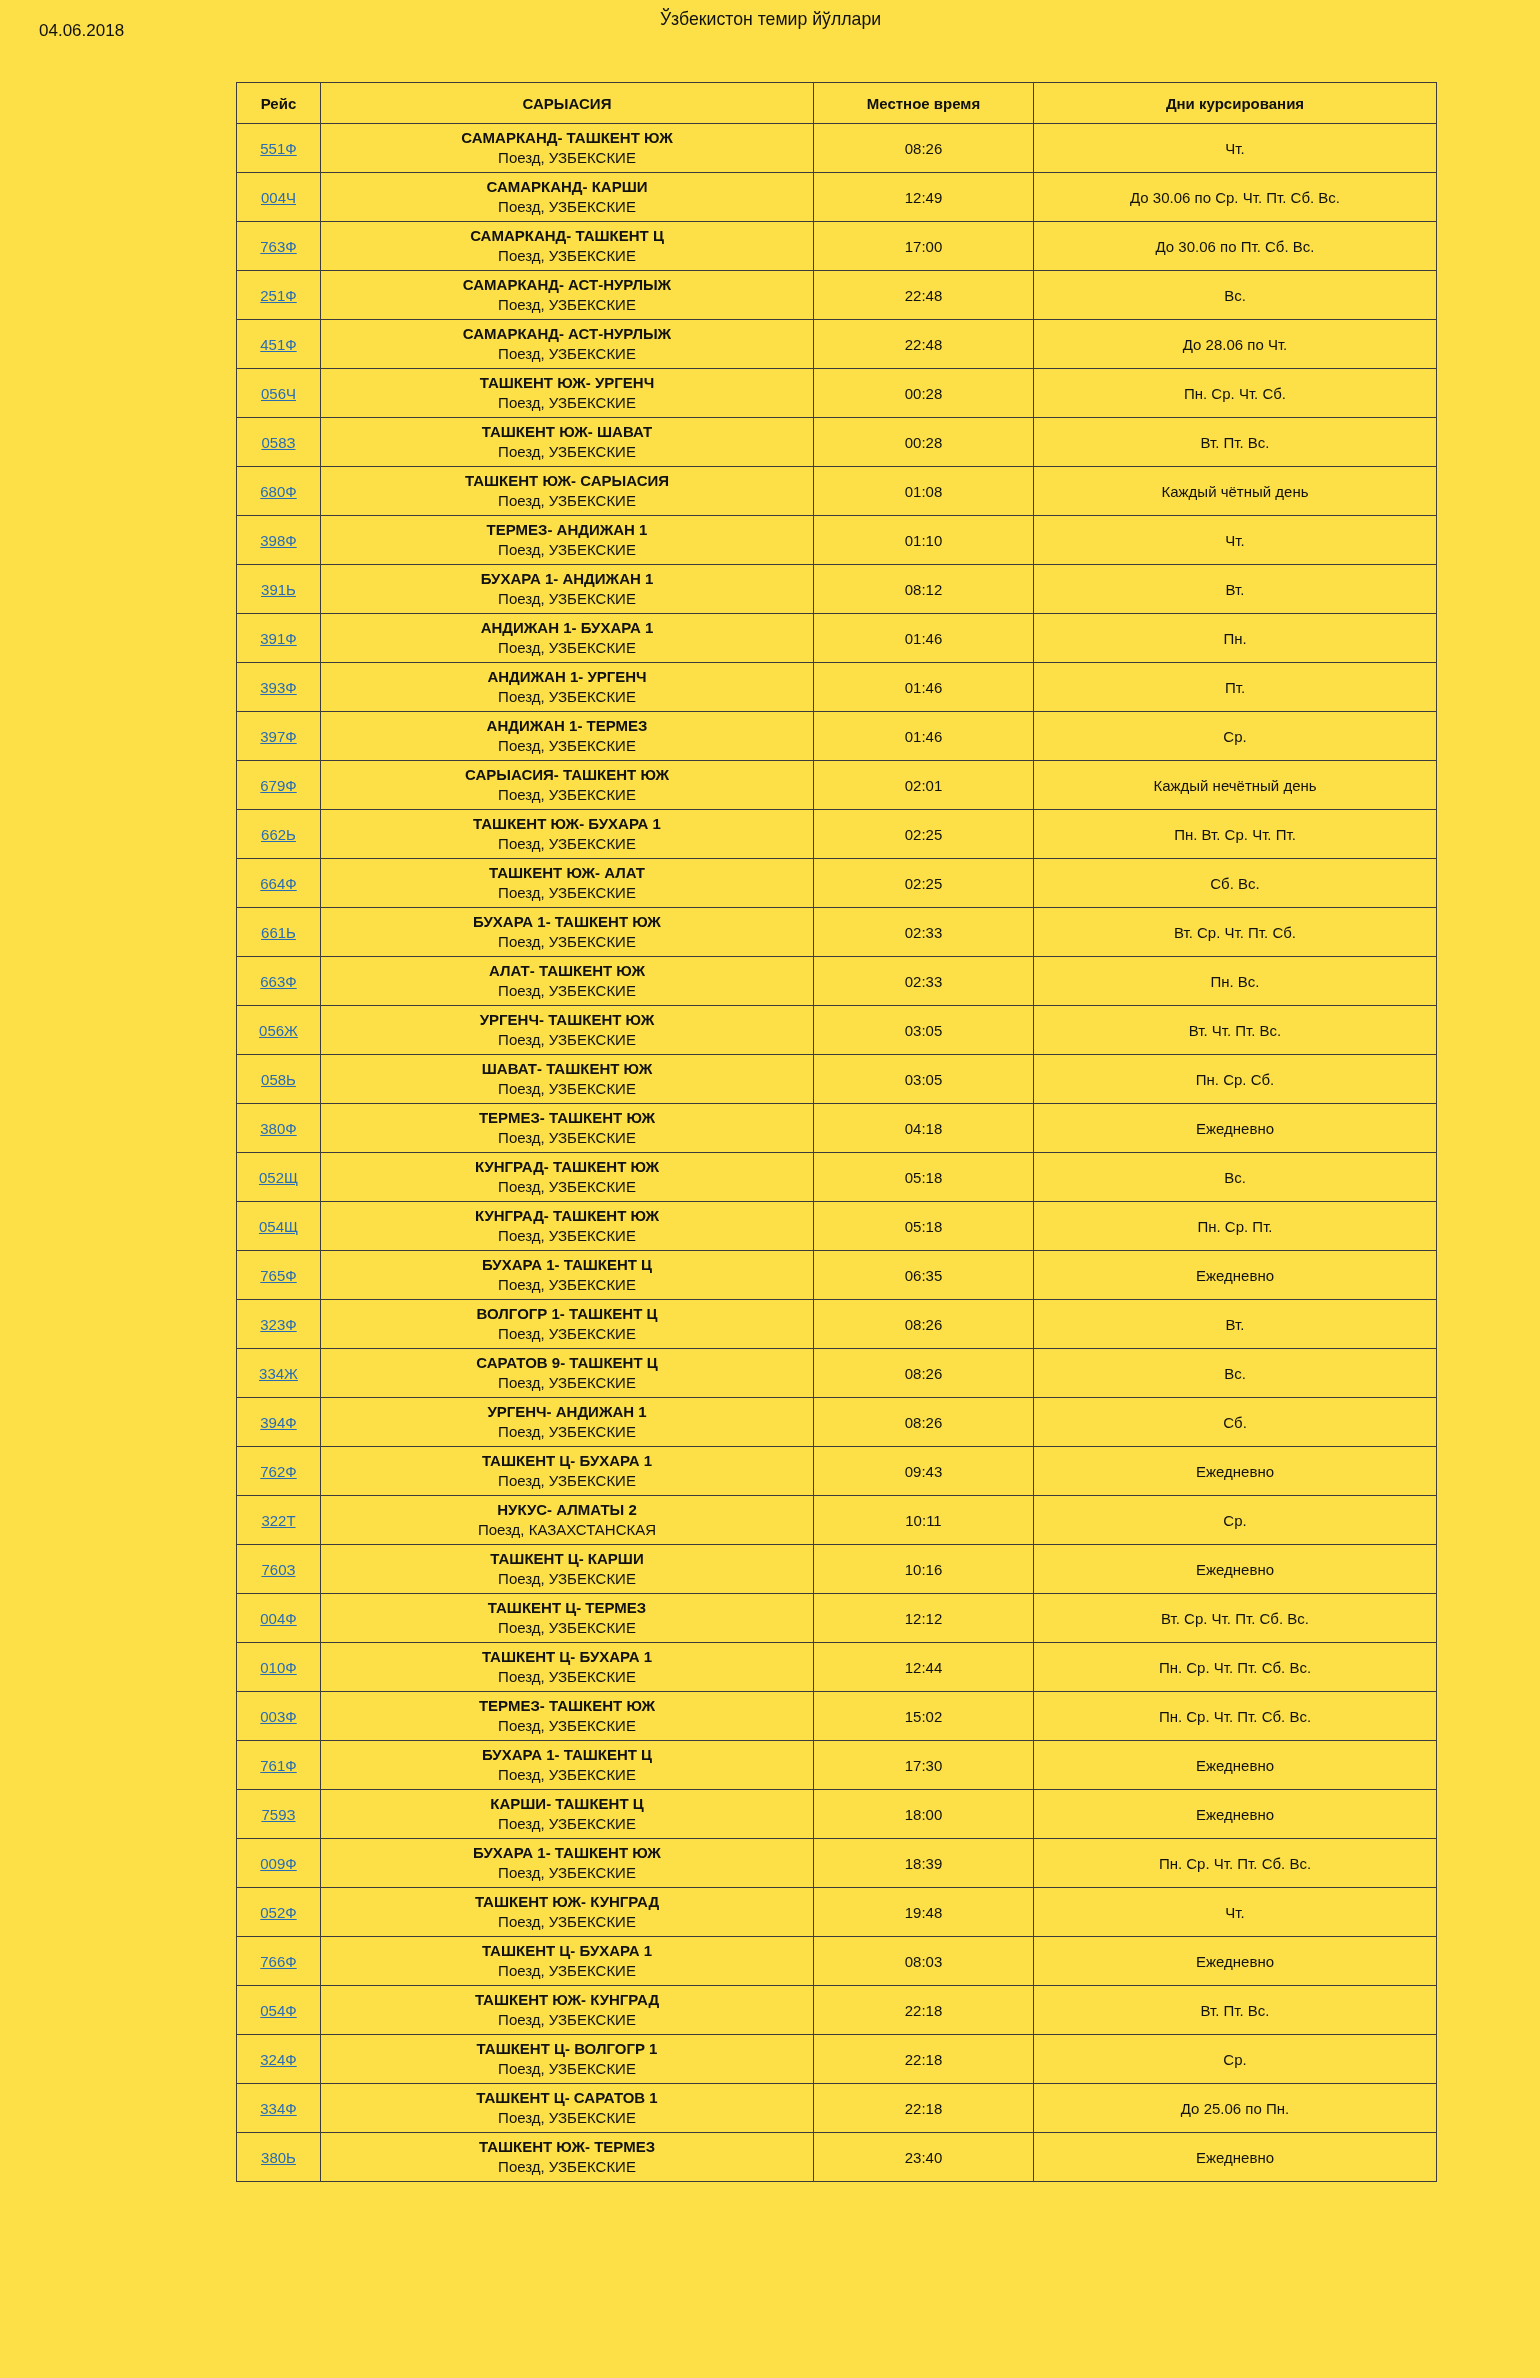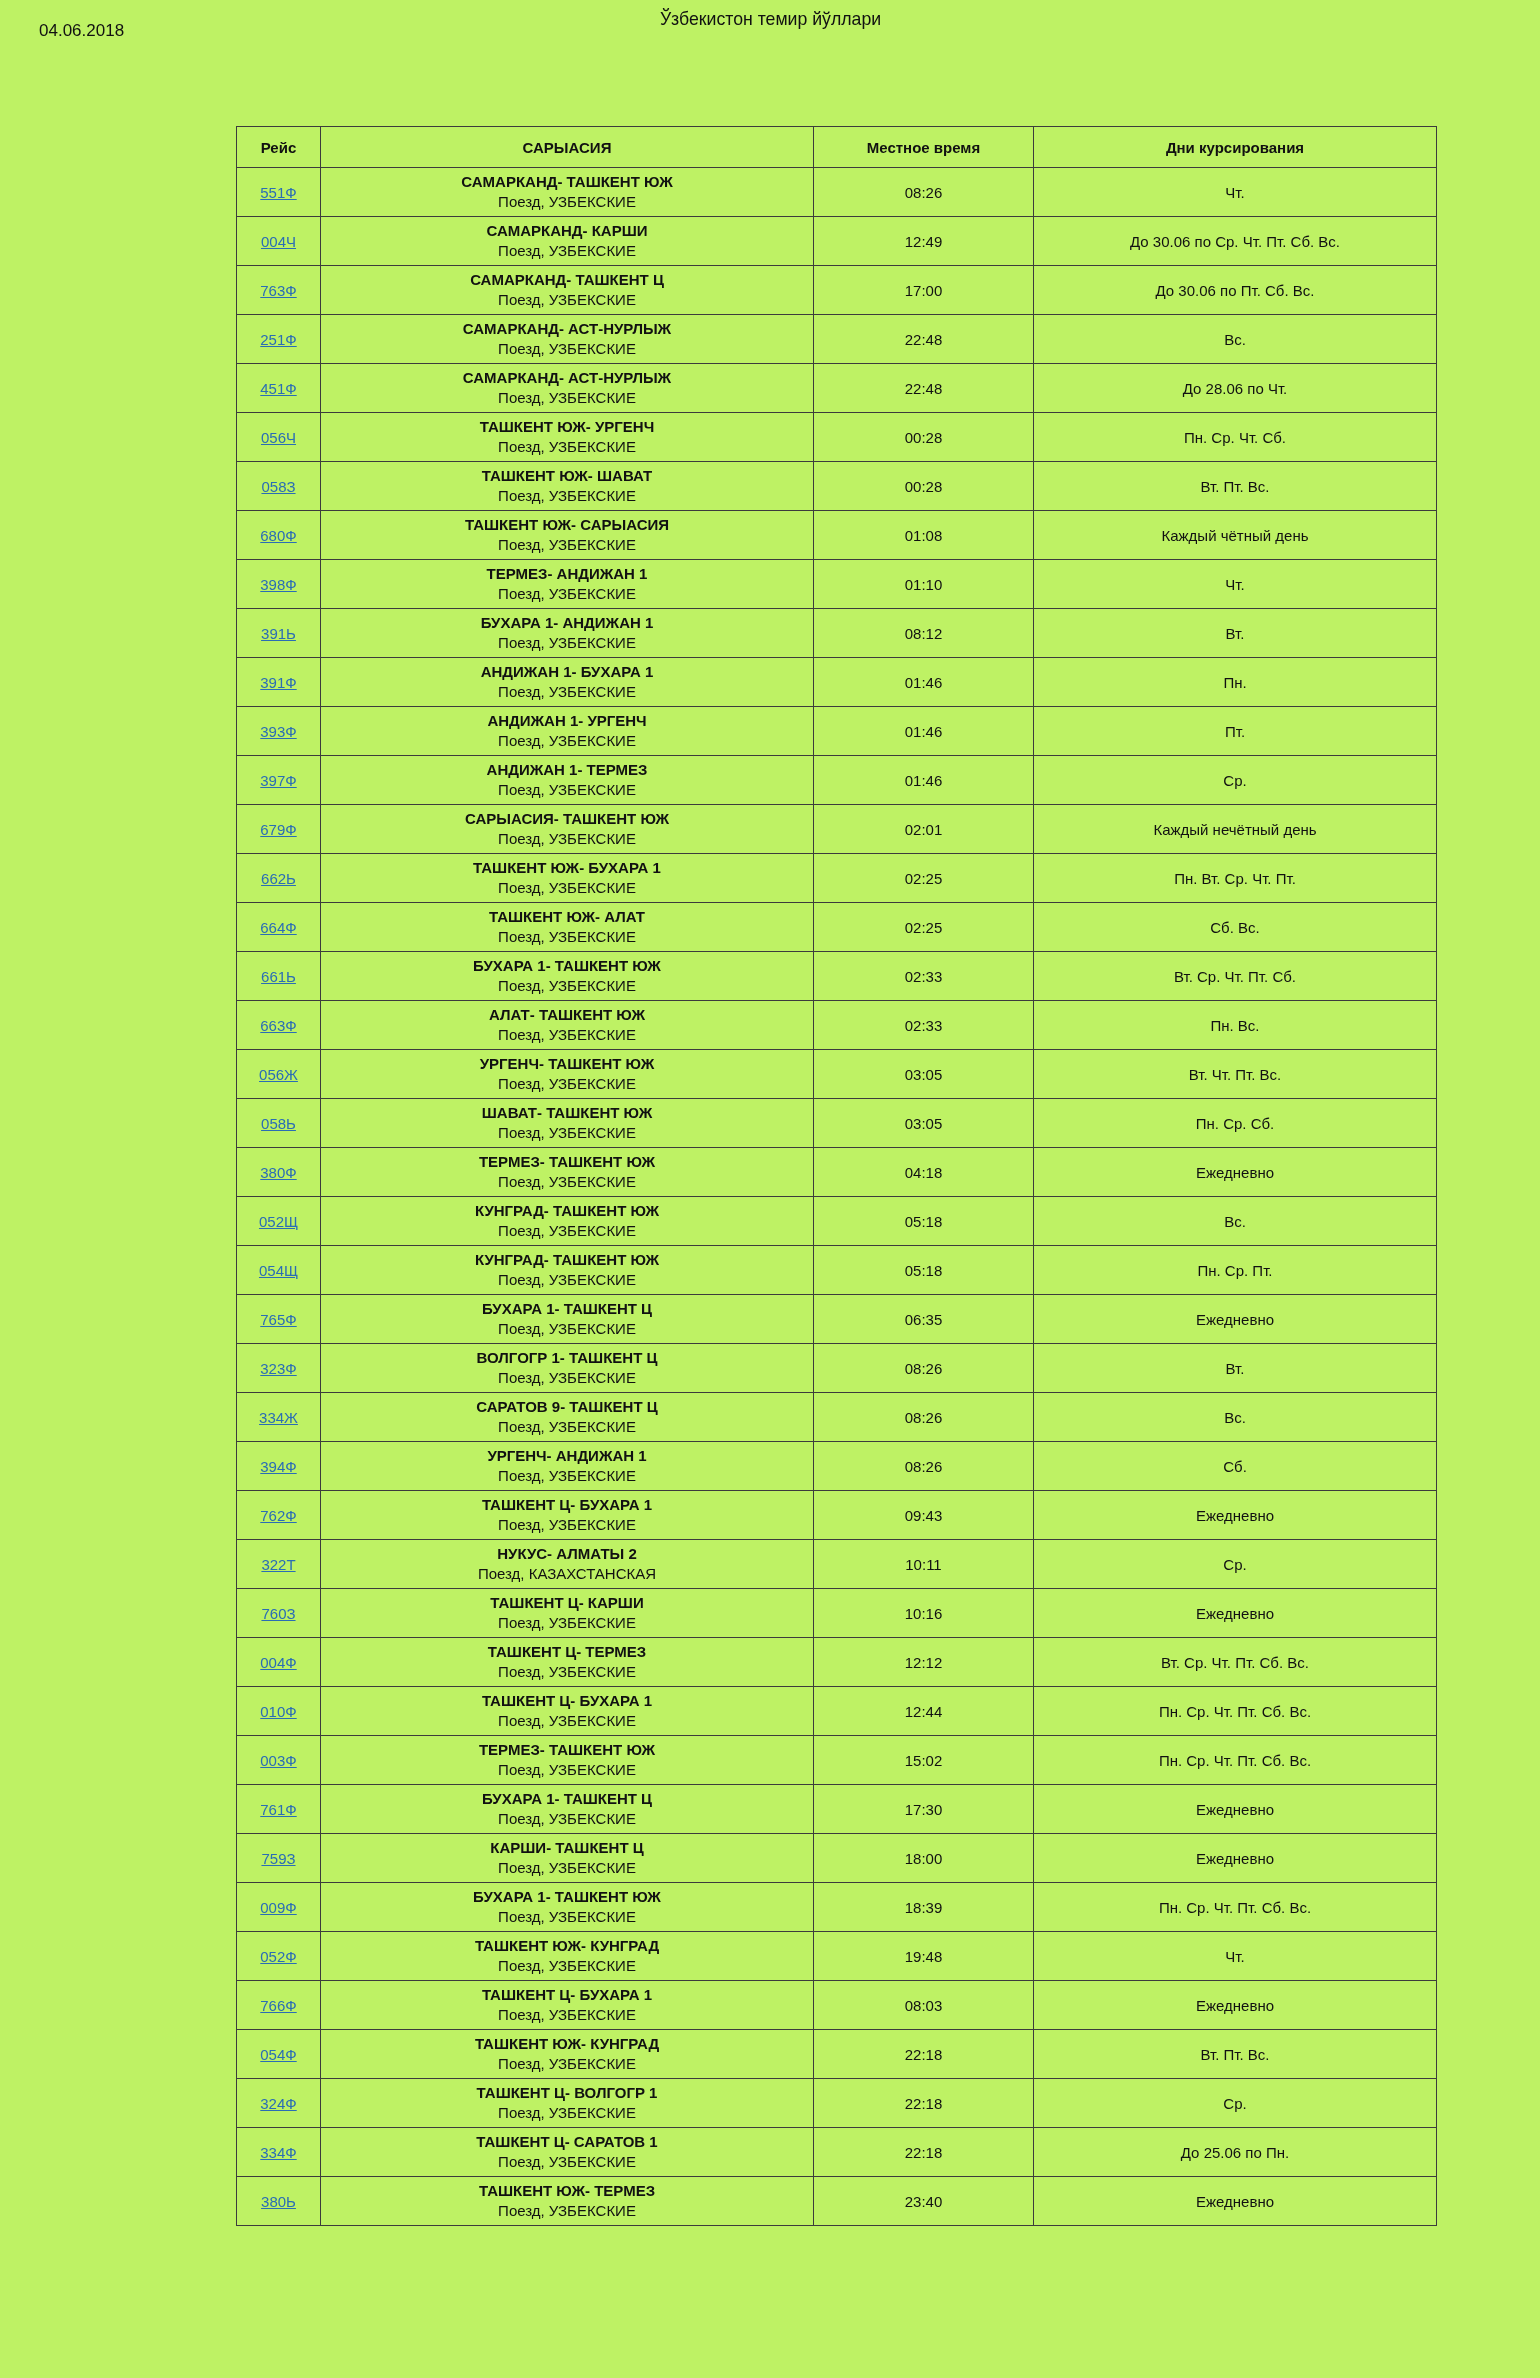--- a/index.html
+++ b/index.html
@@ -4,21 +4,21 @@
 <style>
   html, body {
     margin: 0;
     padding: 0;
     background: #ffffff;
   }
   .page {
     position: relative;
     width: 1541px;
     height: 2378px;
-    background: #bef264;
+    background: #fde047;
     font-family: "Liberation Sans", sans-serif;
     color: #1a1a1a;
   }
   .page-date {
     position: absolute;
     left: 39px;
     top: 20.5px;
     font-size: 17px;
     color: #111111;
     white-space: nowrap;
@@ -34,21 +34,20 @@
     white-space: nowrap;
   }
   table.timetable {
     position: absolute;
     left: 236px;
     top: 82px;
     width: 1200px;
     border-collapse: collapse;
     table-layout: fixed;
     border: 1.9px solid #3c3c3c;
-    margin-top: 44px;
   }
   col.col-train   { width: 84px; }
   col.col-route   { width: 493px; }
   col.col-time    { width: 220px; }
   col.col-days    { width: 403px; }
 
   .timetable th {
     height: 40px;
     font-size: 15px;
     font-weight: bold;

